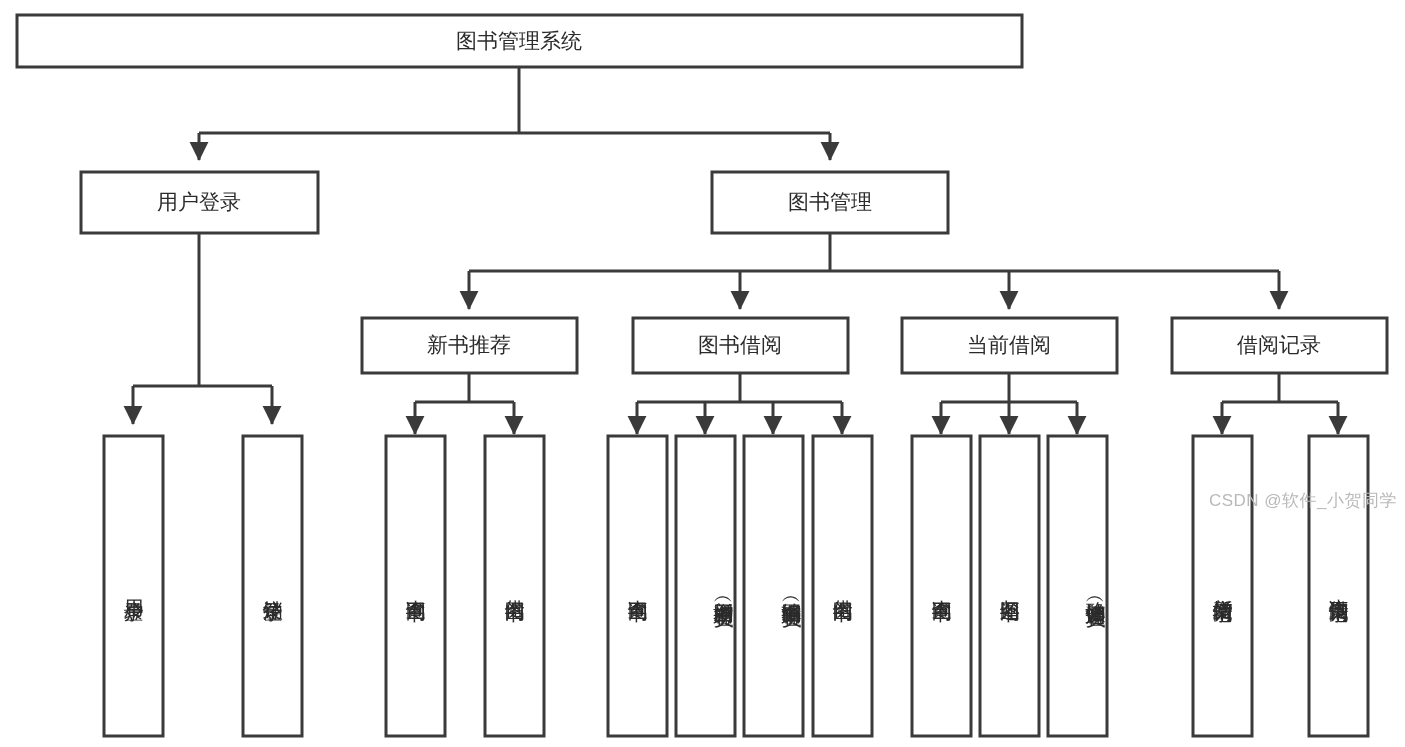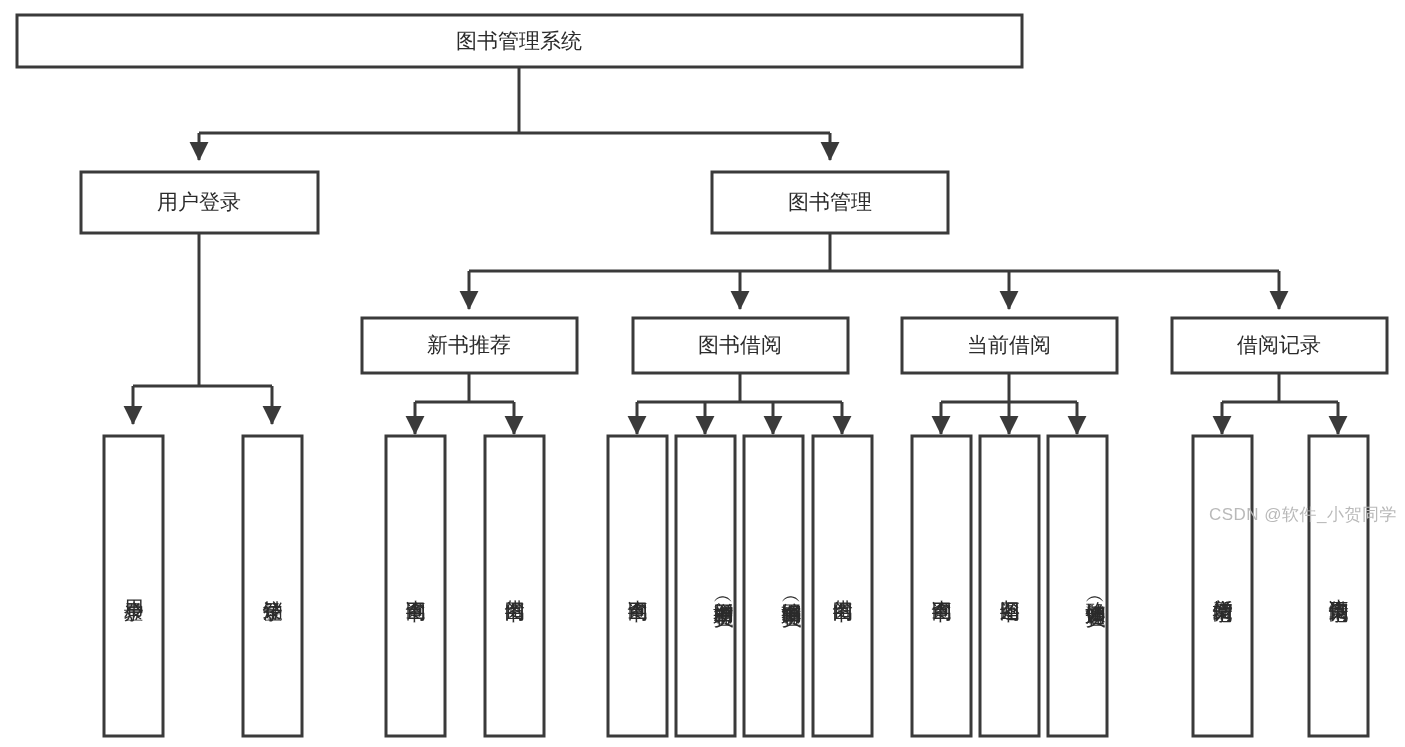--- a/index.html
+++ b/index.html
@@ -62,21 +62,21 @@
     align-items: center;
     justify-content: center;
     text-align: center;
     white-space: nowrap;
     pointer-events: none;
     user-select: none;
   }
   .watermark {
     position: absolute;
     right: 8px;
-    bottom: 10px;
+    bottom: 24px;
     font-family: "Liberation Sans", "DejaVu Sans", sans-serif;
     font-size: 17px;
     color: #b9b9b9;
     letter-spacing: 0.5px;
     white-space: nowrap;
   }
 </style>
 </head>
 <body>
 

